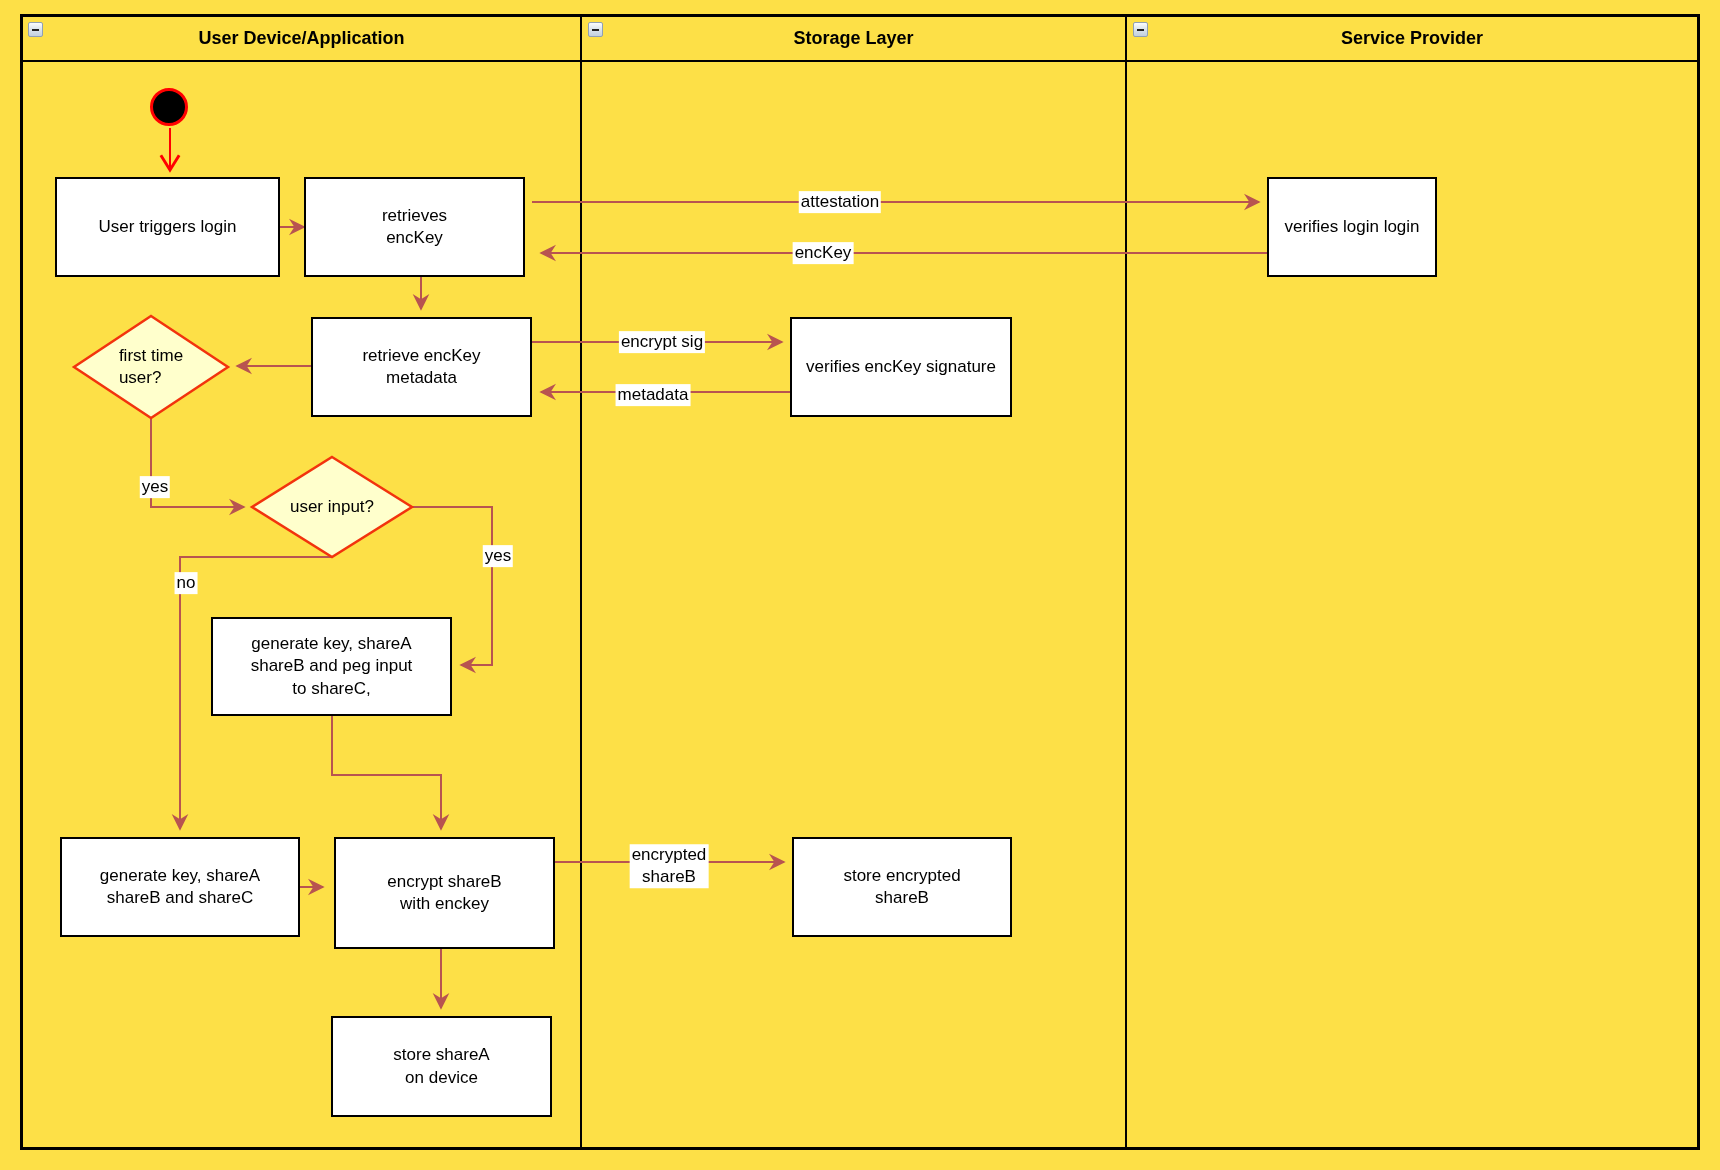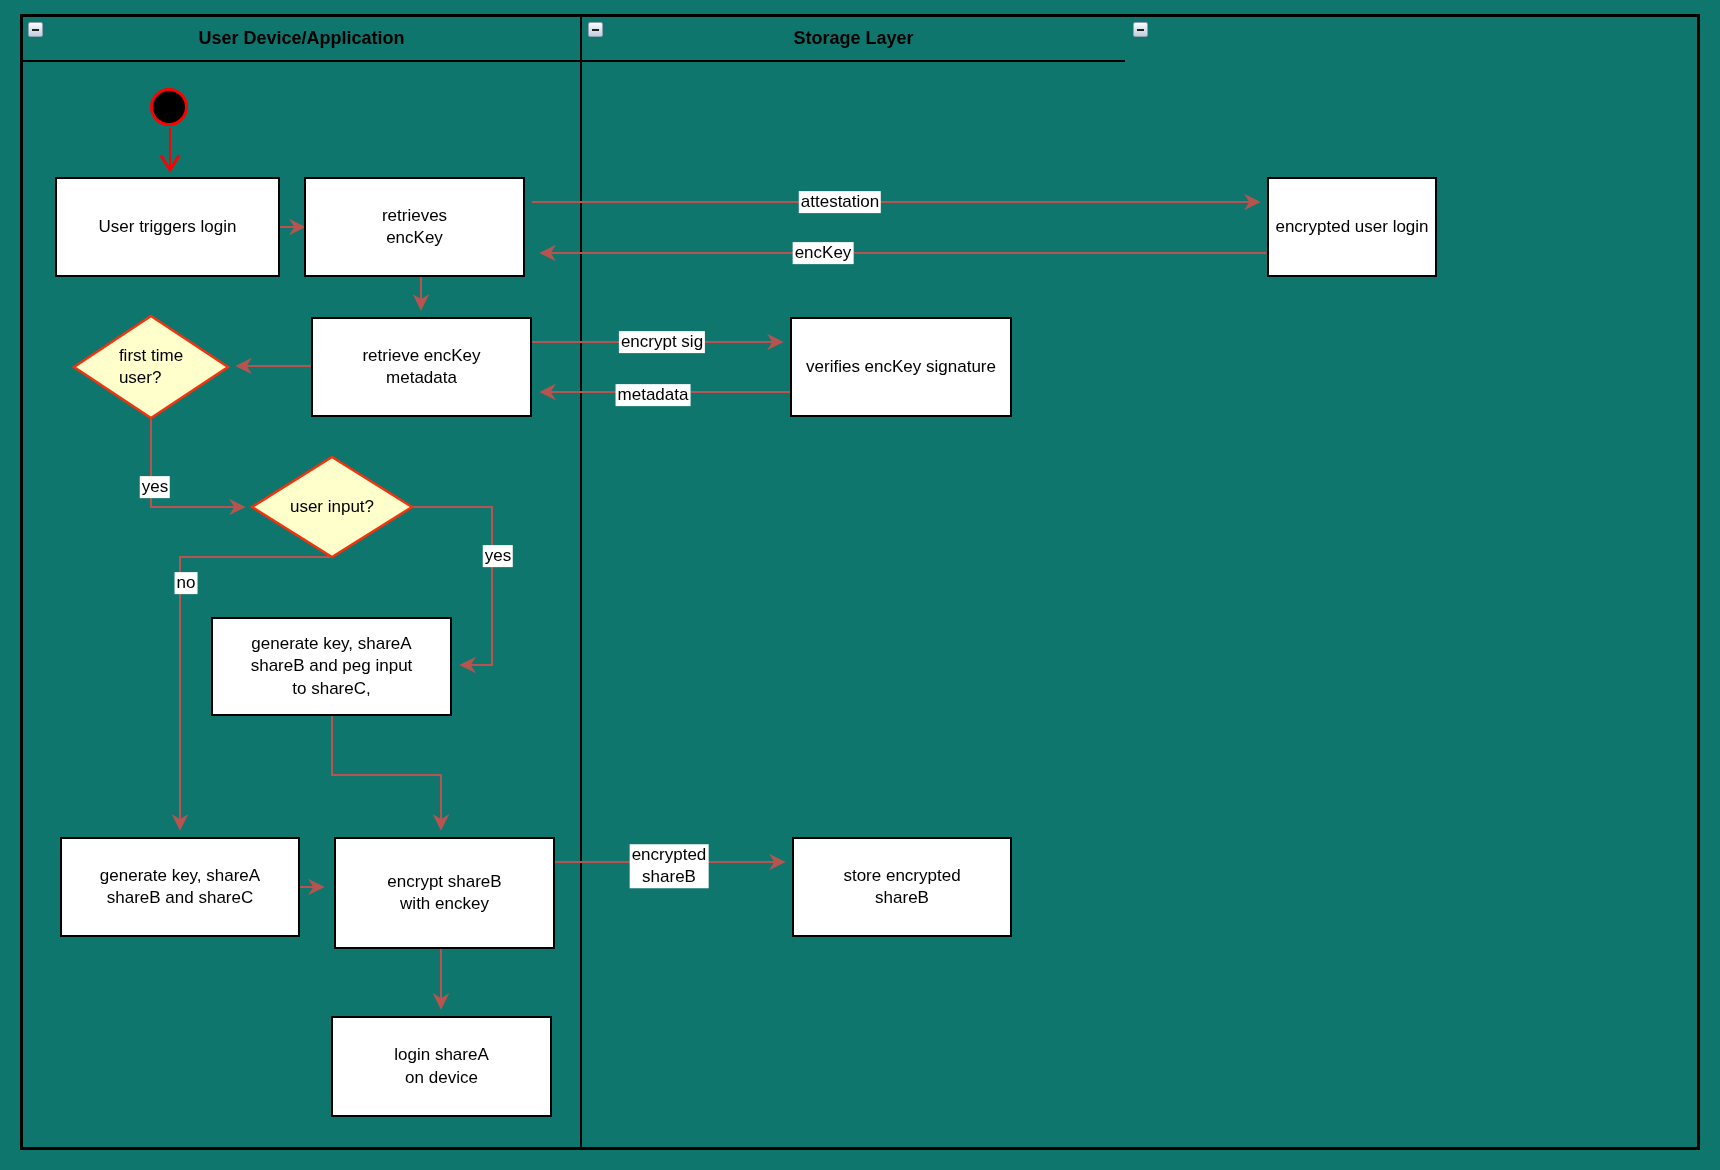--- a/index.html
+++ b/index.html
@@ -1,18 +1,18 @@
 <!DOCTYPE html>
 <html style="--edge: #B85450; --start-border: #FF0000; --decision-fill: #FFFFCC; --decision-border: #F2330D; --node-border: #000000; --lane-border: #000000;"><head>
 <meta charset="utf-8">
 <style>
   html,body { margin:0; padding:0; background:#ffffff; }
   #stage {
     position:relative; width:1720px; height:1170px;
-    background:#0f766e; overflow:hidden;
+    background:#fde047; overflow:hidden;
     font-family:"Liberation Sans","DejaVu Sans",sans-serif;
     color:#000;
   }
   
   #pool {
     position:absolute; left:20px; top:14px; width:1680px; height:1136px;
     border:3px solid var(--lane-border,#000); box-sizing:border-box;
     display:flex;
   }
   .lane { position:relative; box-sizing:border-box; }
@@ -68,20 +68,25 @@
     <div class="lane" style="width:557px">
       <div class="lane-header">
         <span class="lane-title">User Device/Application</span>
       </div>
     </div>
     <div class="lane" style="width:545px">
       <div class="lane-header">
         <span class="lane-title">Storage Layer</span>
       </div>
     </div>
+    <div class="lane" style="flex:1">
+      <div class="lane-header">
+        <span class="lane-title">Service Provider</span>
+      </div>
+    </div>
   </div>
 
   <div class="collapse-btn" style="left:28px;top:22px">
       <div class="dash"></div>
     </div>
   <div class="collapse-btn" style="left:588px;top:22px">
       <div class="dash"></div>
     </div>
   <div class="collapse-btn" style="left:1133px;top:22px">
       <div class="dash"></div>
@@ -120,21 +125,21 @@
   <div class="start-node" style="left:150px;top:88px"></div>
 
   <div class="node" style="left:55px;top:177px;width:225px;height:100px">
     <span class="lbl">User triggers login</span>
   </div>
   <div class="node" style="left:304px;top:177px;width:221px;height:100px">
     <span class="lbl">retrieves
 encKey</span>
   </div>
   <div class="node" style="left:1267px;top:177px;width:170px;height:100px">
-    <span class="lbl">encrypted user login</span>
+    <span class="lbl">verifies login login</span>
   </div>
   <div class="node" style="left:311px;top:317px;width:221px;height:100px">
     <span class="lbl">retrieve encKey
 metadata</span>
   </div>
   <div class="node" style="left:790px;top:317px;width:222px;height:100px">
     <span class="lbl">verifies encKey signature</span>
   </div>
   <div class="node" style="left:211px;top:617px;width:241px;height:99px">
     <span class="lbl">generate key, shareA
@@ -147,21 +152,21 @@
   </div>
   <div class="node" style="left:334px;top:837px;width:221px;height:112px">
     <span class="lbl">encrypt shareB
 with enckey</span>
   </div>
   <div class="node" style="left:792px;top:837px;width:220px;height:100px">
     <span class="lbl">store encrypted
 shareB</span>
   </div>
   <div class="node" style="left:331px;top:1016px;width:221px;height:101px">
-    <span class="lbl">login shareA
+    <span class="lbl">store shareA
 on device</span>
   </div>
 
   <div class="dlabel" style="left:151px;top:367px">first time
 user?</div>
   <div class="dlabel" style="left:332px;top:507px">user input?</div>
 
   <div class="elabel" style="left:840px;top:202px">attestation</div>
   <div class="elabel" style="left:823px;top:253px">encKey</div>
   <div class="elabel" style="left:662px;top:342px">encrypt sig</div>

